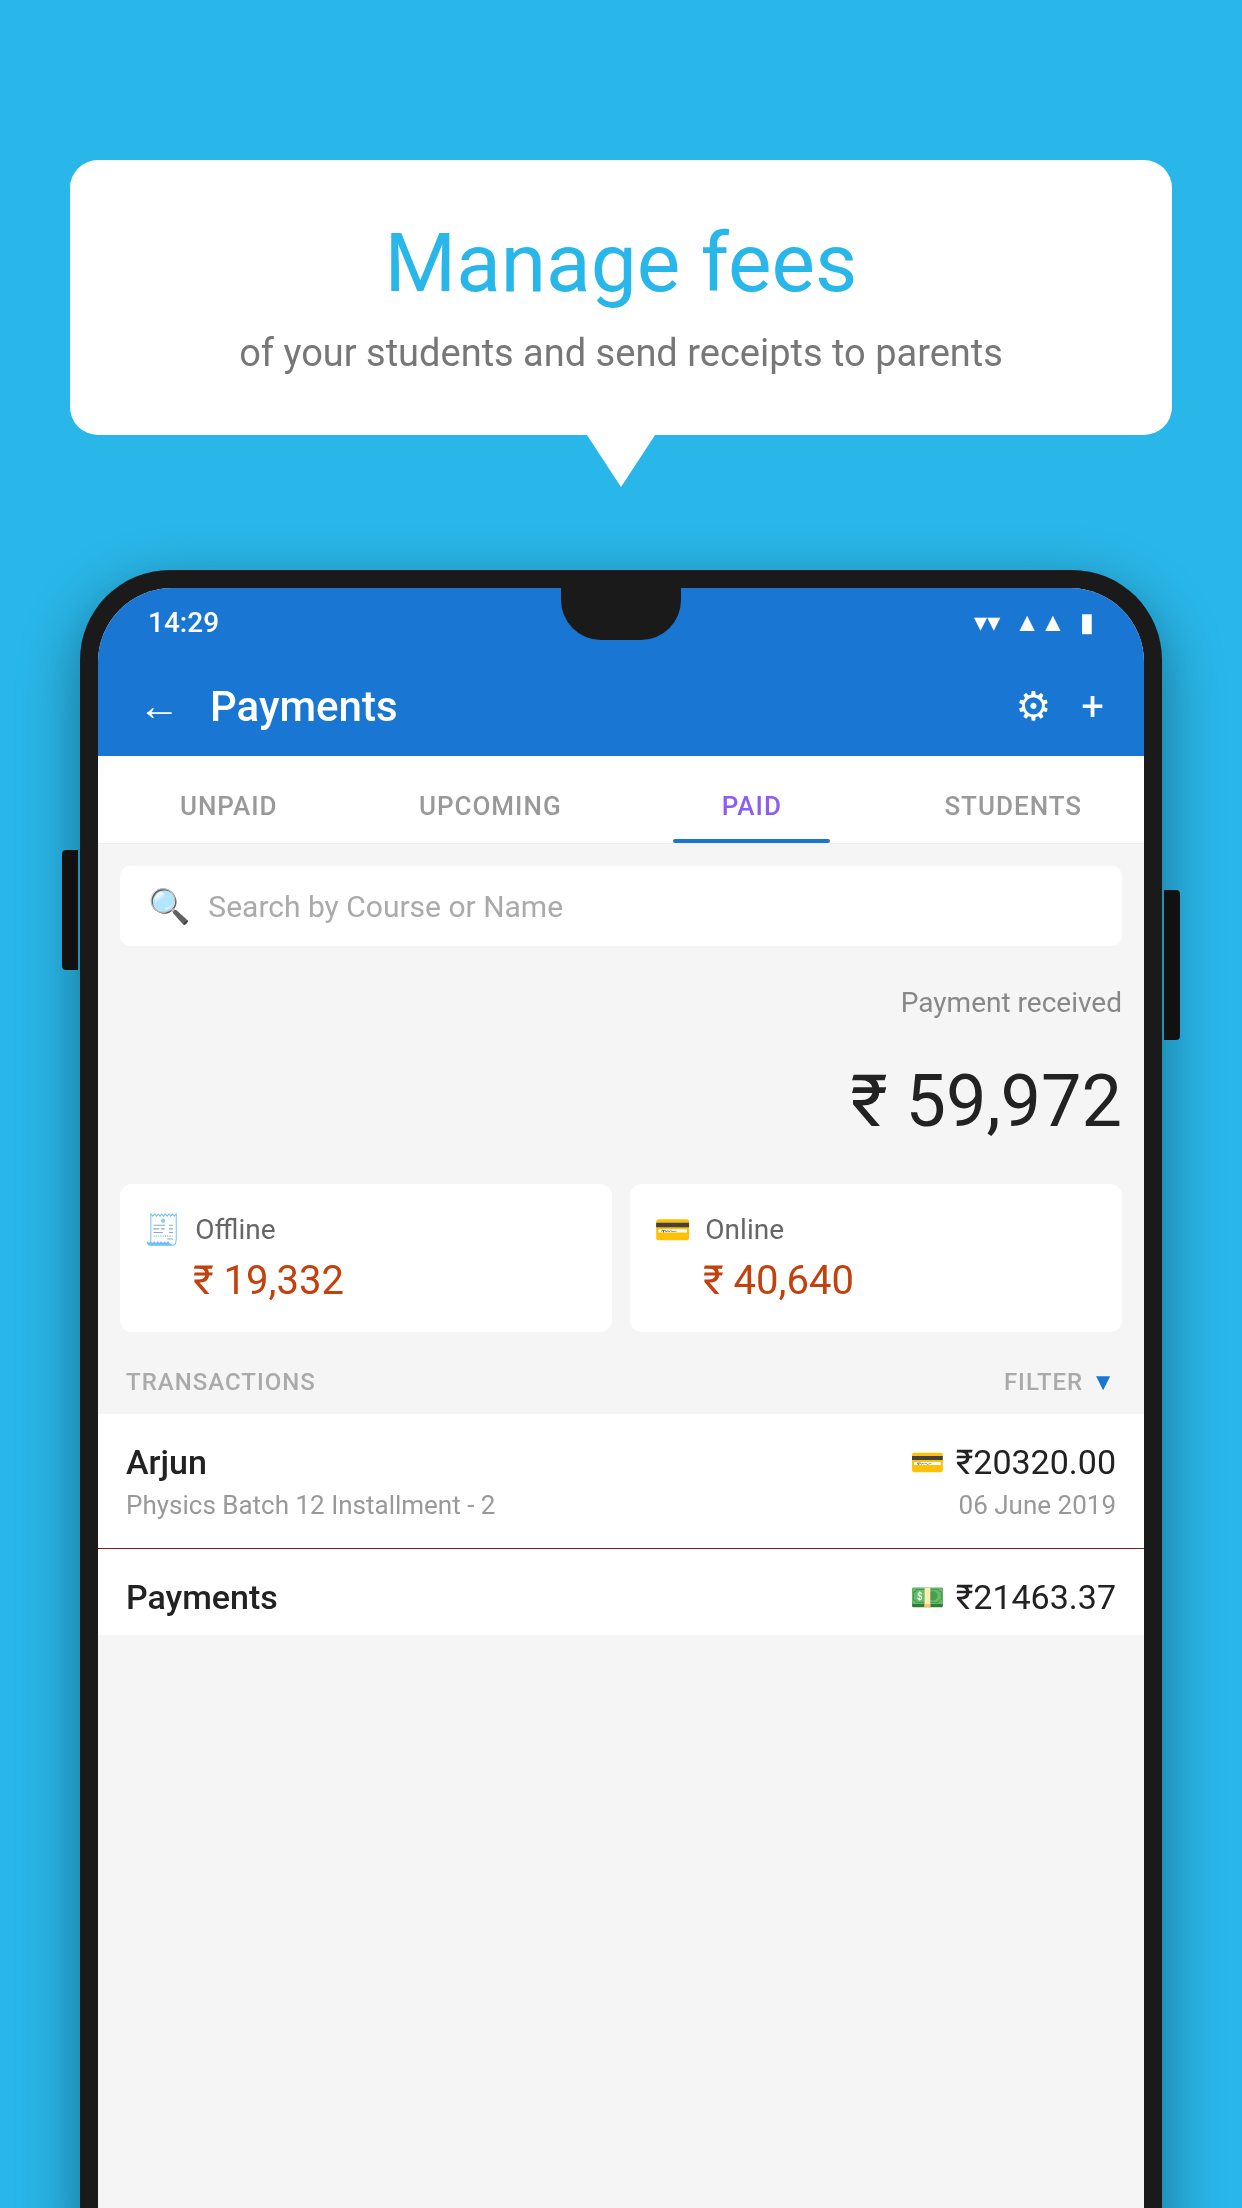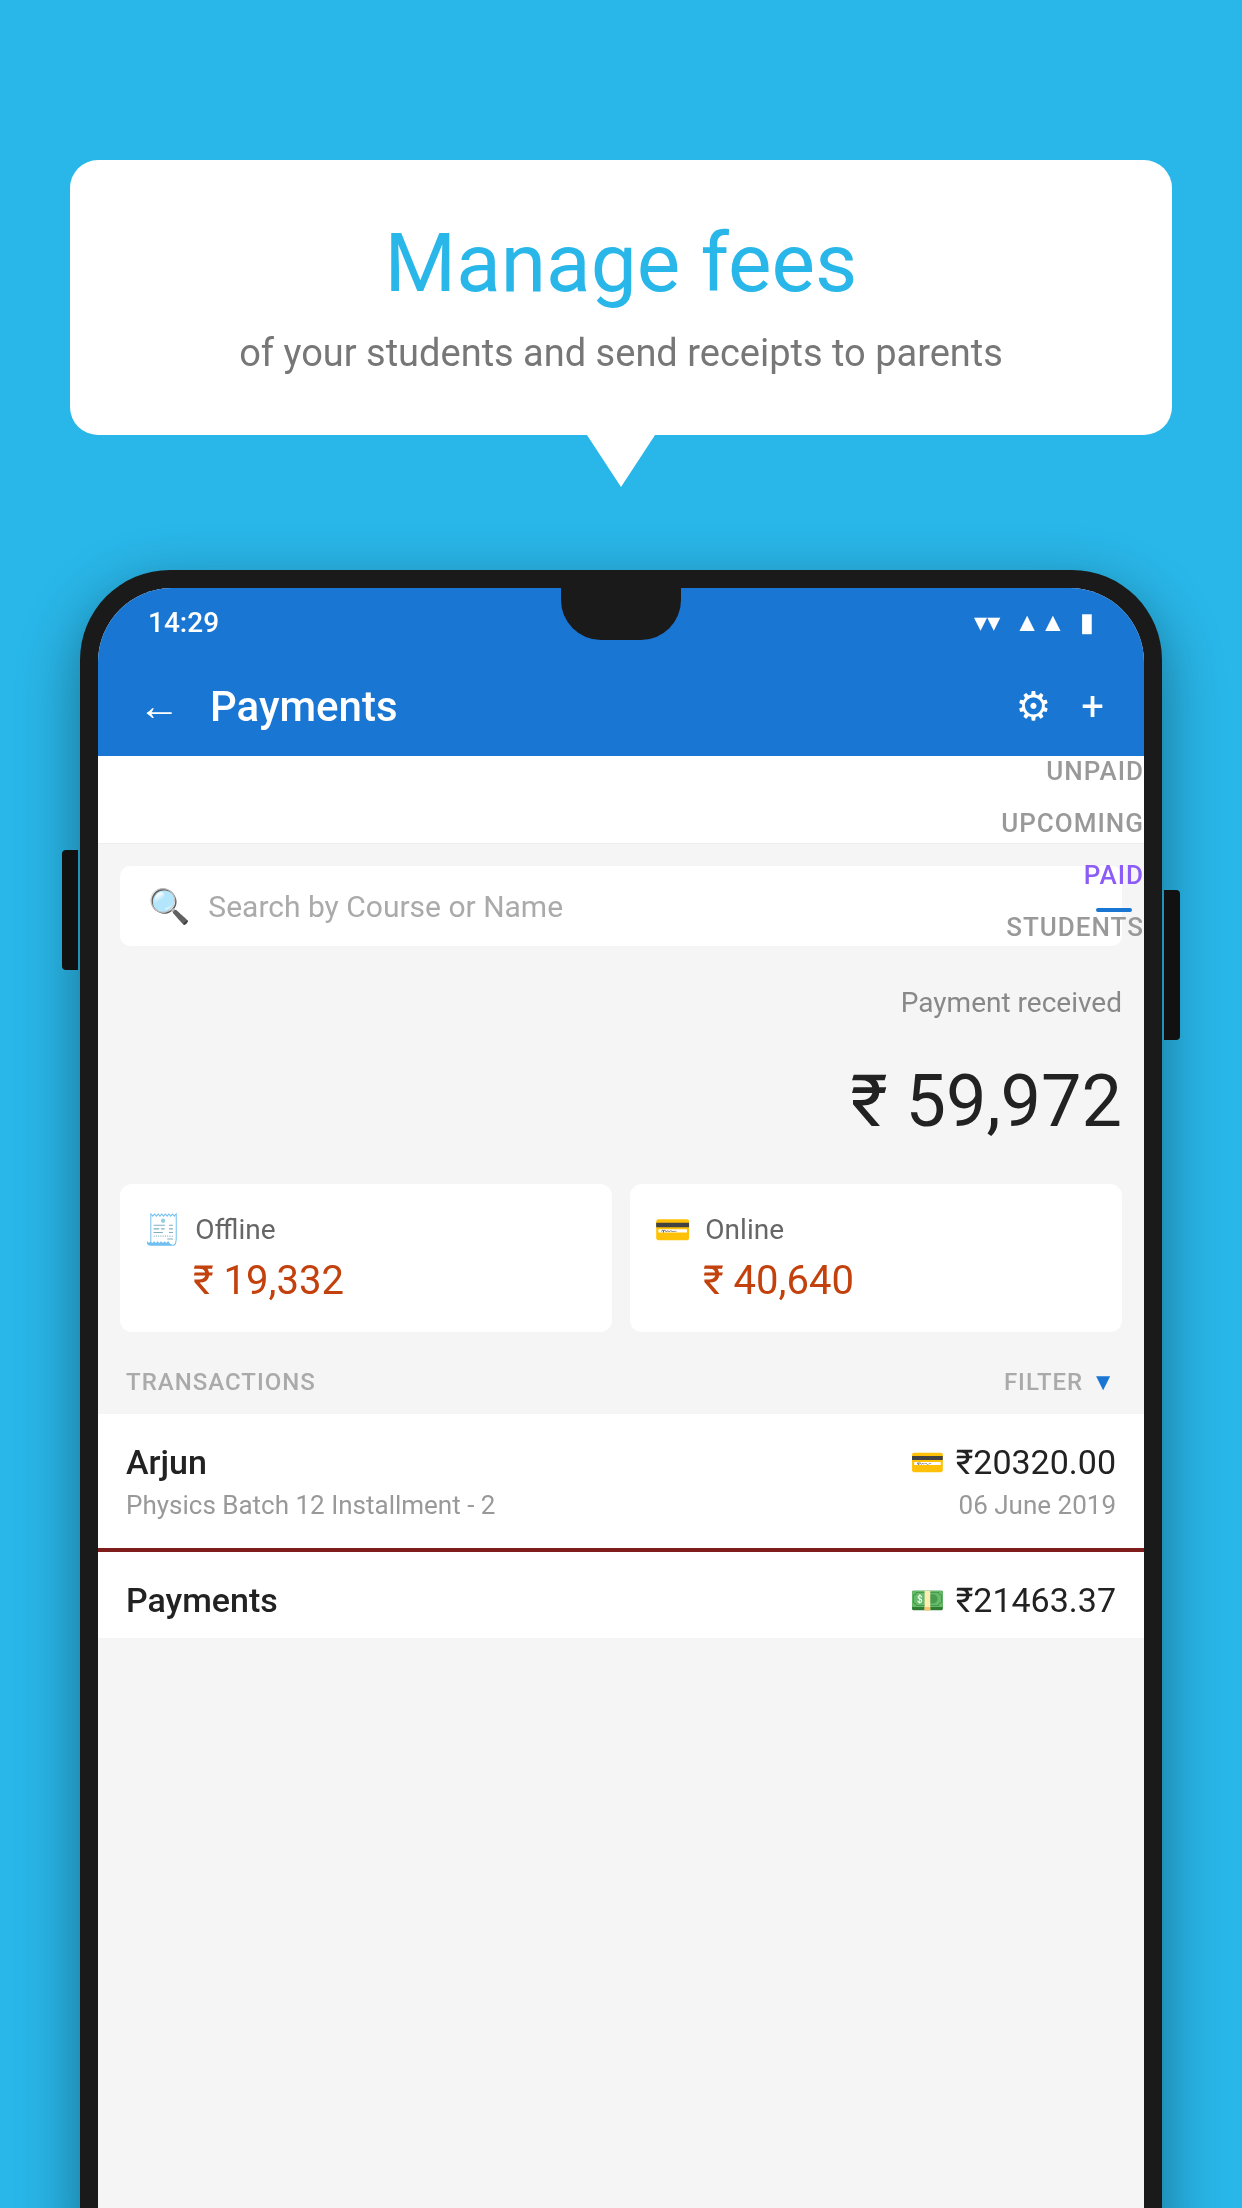--- a/index.html
+++ b/index.html
@@ -177,21 +177,20 @@
       cursor: pointer;
     }
 
     
     .tabs {
       background: white;
       display: flex;
       border-bottom: 1px solid #eee;
       height: 88px;
       align-items: flex-end;
-      flex-direction: column;
     }
 
     .tab {
       flex: 1;
       text-align: center;
       padding-bottom: 22px;
       font-size: 26px;
       font-weight: 500;
       color: #999;
       cursor: pointer;
@@ -333,21 +332,21 @@
 
     .filter-triangle {
       color: #1976d2;
       font-size: 24px;
     }
 
     
     .transaction-row {
       background: white;
       padding: 28px 28px;
-      border-bottom: 4px solid #7f1d1d;
+      border-bottom: 1px solid #7f1d1d;
     }
 
     .transaction-top {
       display: flex;
       align-items: center;
       justify-content: space-between;
       margin-bottom: 8px;
     }
 
     .transaction-name {

